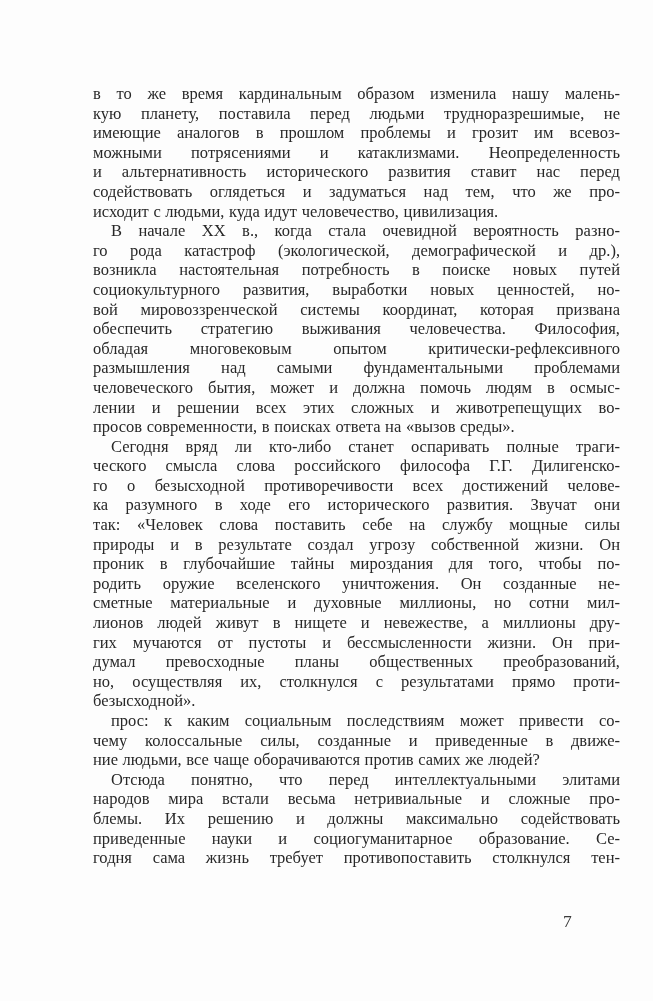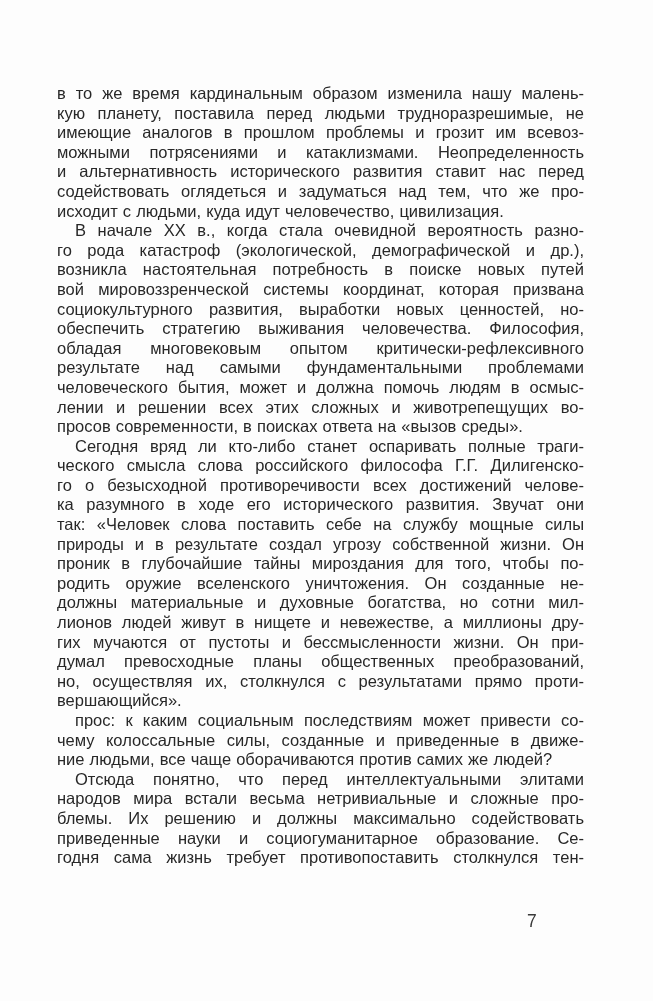--- a/index.html
+++ b/index.html
@@ -8,22 +8,23 @@
     width: 653px;
     height: 1001px;
     background: #fdfdfd;
   }
   .page {
     position: relative;
     width: 593px;
     height: 1001px;
     background: #fdfdfd;
     overflow: hidden;
-    font-family: Liberation Sans, sans-serif;
+    font-family: Liberation Serif, serif;
     color: #282828;
+    margin-left: 36px;
   }
   .textblock {
     position: absolute;
     left: 57px;
     top: 84px;
     width: 527px;
   }
   .para {
     margin: 0;
     padding: 0;
@@ -63,44 +64,44 @@
         <div class="line">имеющие аналогов в прошлом проблемы и грозит им всевоз-</div>
         <div class="line">можными потрясениями и катаклизмами. Неопределенность</div>
         <div class="line">и альтернативность исторического развития ставит нас перед</div>
         <div class="line">содействовать оглядеться и задуматься над тем, что же про-</div>
         <div class="line left">исходит с людьми, куда идут человечество, цивилизация.</div>
       </div>
       <div class="para indent">
         <div class="line">В начале XX в., когда стала очевидной вероятность разно-</div>
         <div class="line">го рода катастроф (экологической, демографической и др.),</div>
         <div class="line">возникла настоятельная потребность в поиске новых путей</div>
+        <div class="line">социокультурного развития, выработки новых ценностей, но-</div>
         <div class="line">вой мировоззренческой системы координат, которая призвана</div>
-        <div class="line">социокультурного развития, выработки новых ценностей, но-</div>
         <div class="line">обеспечить стратегию выживания человечества. Философия,</div>
         <div class="line">обладая многовековым опытом критически-рефлексивного</div>
-        <div class="line">результате над самыми фундаментальными проблемами</div>
+        <div class="line">размышления над самыми фундаментальными проблемами</div>
         <div class="line">человеческого бытия, может и должна помочь людям в осмыс-</div>
         <div class="line">лении и решении всех этих сложных и животрепещущих во-</div>
         <div class="line left">просов современности, в поисках ответа на «вызов среды».</div>
       </div>
       <div class="para indent">
         <div class="line">Сегодня вряд ли кто-либо станет оспаривать полные траги-</div>
         <div class="line">ческого смысла слова российского философа Г.Г. Дилигенско-</div>
         <div class="line">го о безысходной противоречивости всех достижений челове-</div>
         <div class="line">ка разумного в ходе его исторического развития. Звучат они</div>
         <div class="line">так: «Человек слова поставить себе на службу мощные силы</div>
         <div class="line">природы и в результате создал угрозу собственной жизни. Он</div>
         <div class="line">проник в глубочайшие тайны мироздания для того, чтобы по-</div>
         <div class="line">родить оружие вселенского уничтожения. Он созданные не-</div>
-        <div class="line">должны материальные и духовные богатства, но сотни мил-</div>
+        <div class="line">сметные материальные и духовные миллионы, но сотни мил-</div>
         <div class="line">лионов людей живут в нищете и невежестве, а миллионы дру-</div>
         <div class="line">гих мучаются от пустоты и бессмысленности жизни. Он при-</div>
         <div class="line">думал превосходные планы общественных преобразований,</div>
         <div class="line">но, осуществляя их, столкнулся с результатами прямо проти-</div>
-        <div class="line left">вершающийся».</div>
+        <div class="line left">безысходной».</div>
       </div>
       <div class="para indent">
         <div class="line">прос: к каким социальным последствиям может привести со-</div>
         <div class="line">чему колоссальные силы, созданные и приведенные в движе-</div>
         <div class="line left">ние людьми, все чаще оборачиваются против самих же людей?</div>
       </div>
       <div class="para indent">
         <div class="line">Отсюда понятно, что перед интеллектуальными элитами</div>
         <div class="line">народов мира встали весьма нетривиальные и сложные про-</div>
         <div class="line">блемы. Их решению и должны максимально содействовать</div>

